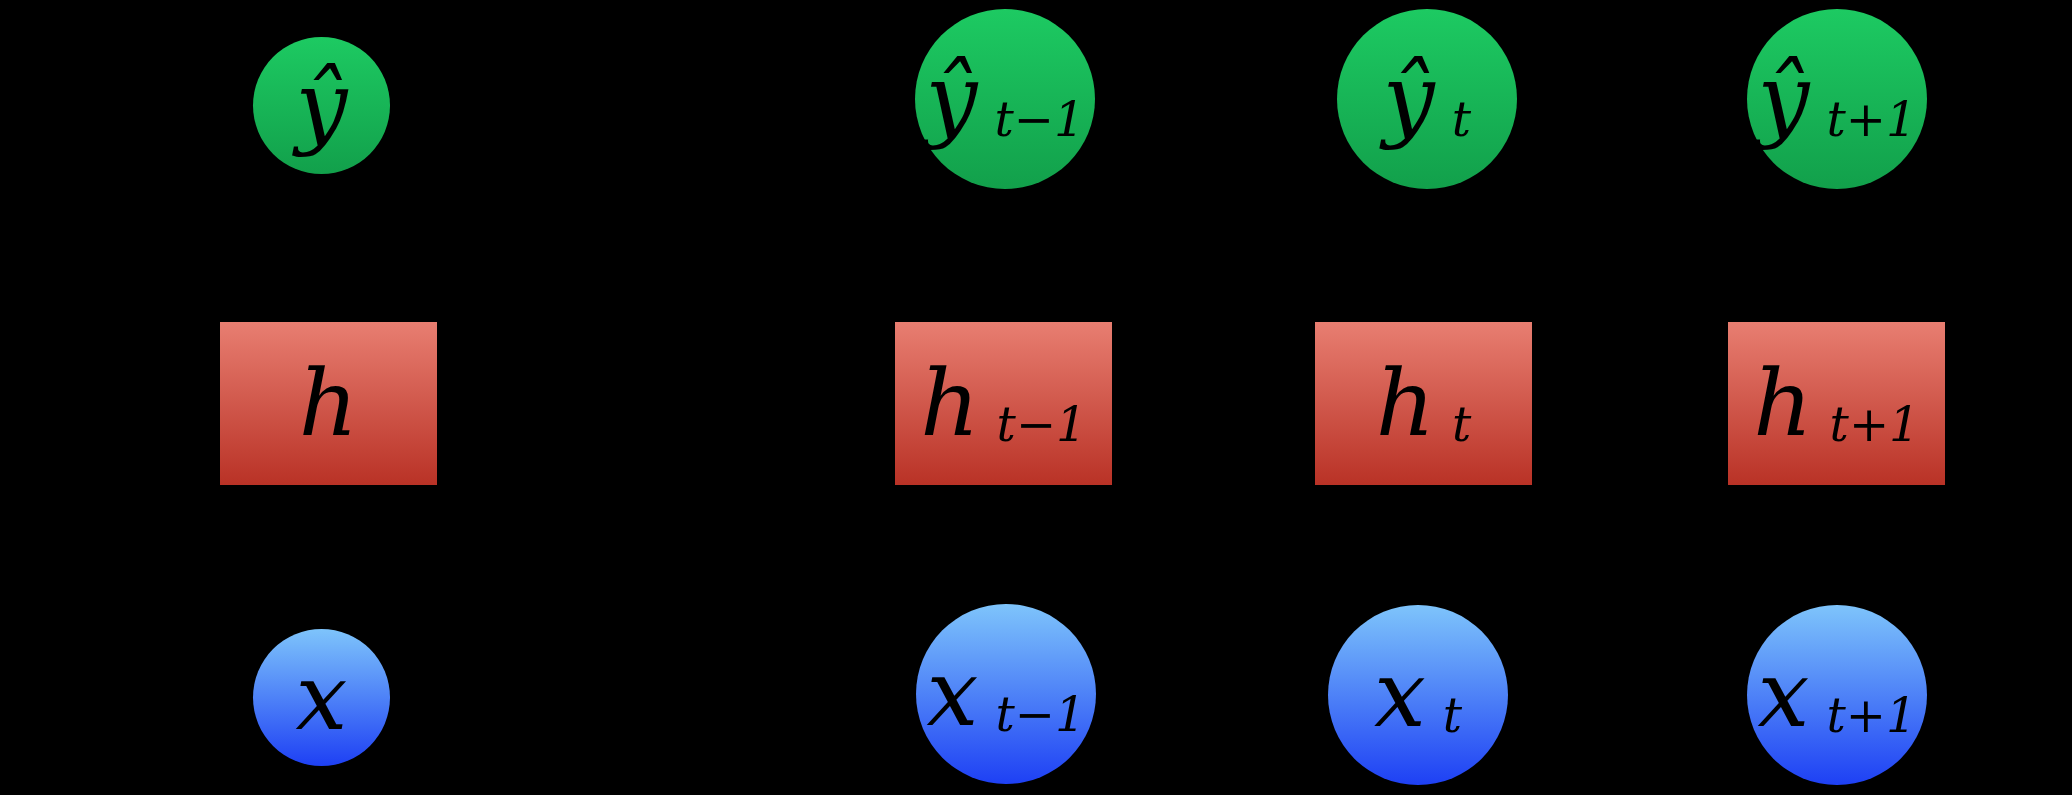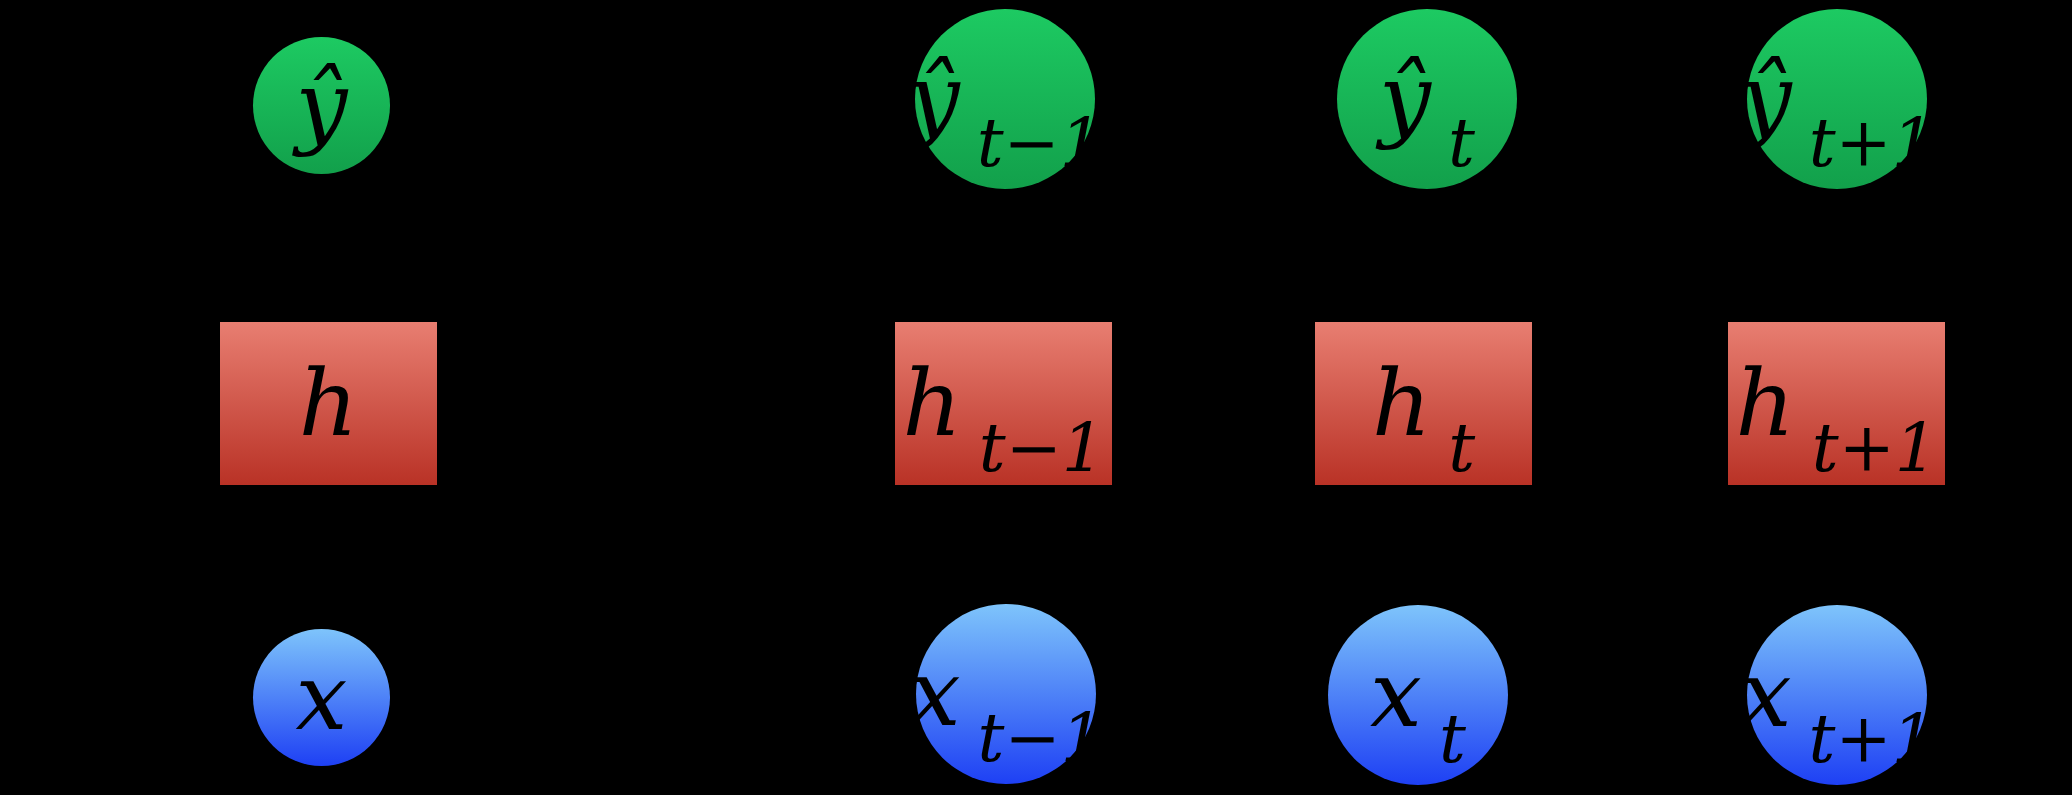--- a/index.html
+++ b/index.html
@@ -39,23 +39,23 @@
     align-items: baseline;
     color: var(--c-label, #000000);
     font-style: italic;
     line-height: 1;
     white-space: nowrap;
   }
   .label .main {
     font-size: 92px;
   }
   .label .sub {
-    font-size: 67px;
+    font-size: 48px;
     position: relative;
-    top: 36px;
+    top: 6px;
     margin-left: 17px;
   }
   .label .sub:empty { display: none; }
 
   
   .pos-y-single { left: 253px; top: 37px;  }
   .pos-h-single { left: 220px; top: 322px; }
   .pos-x-single { left: 253px; top: 629px; }
   
   .pos-y-tm1 { left: 915px; top: 9px;   }

